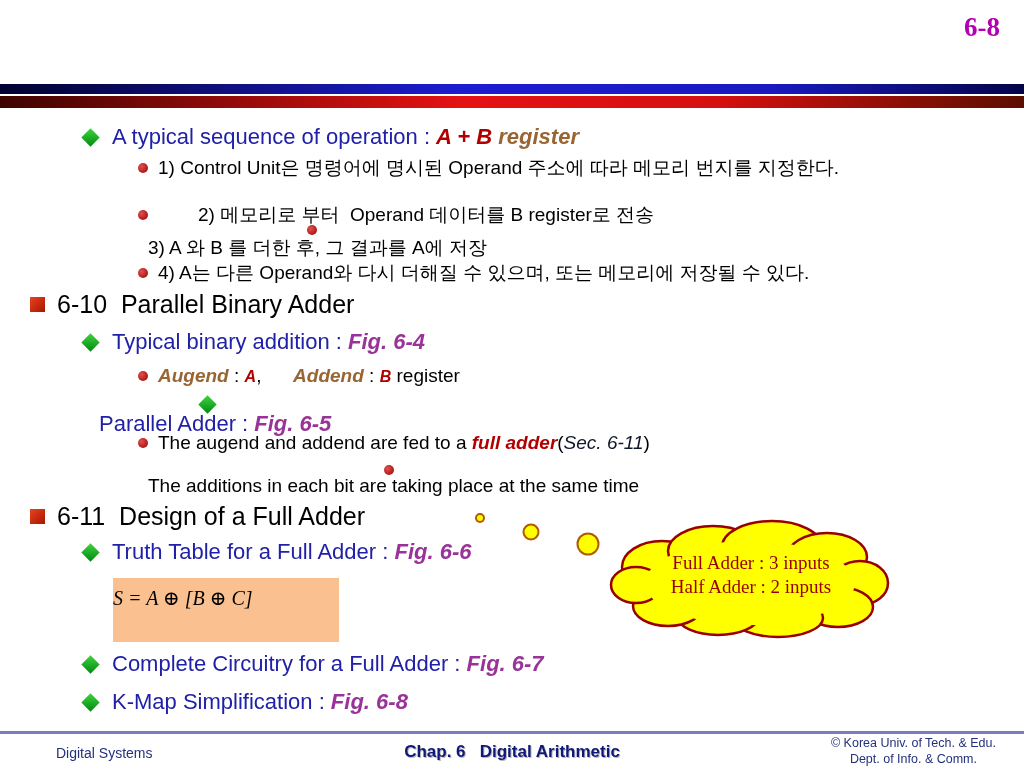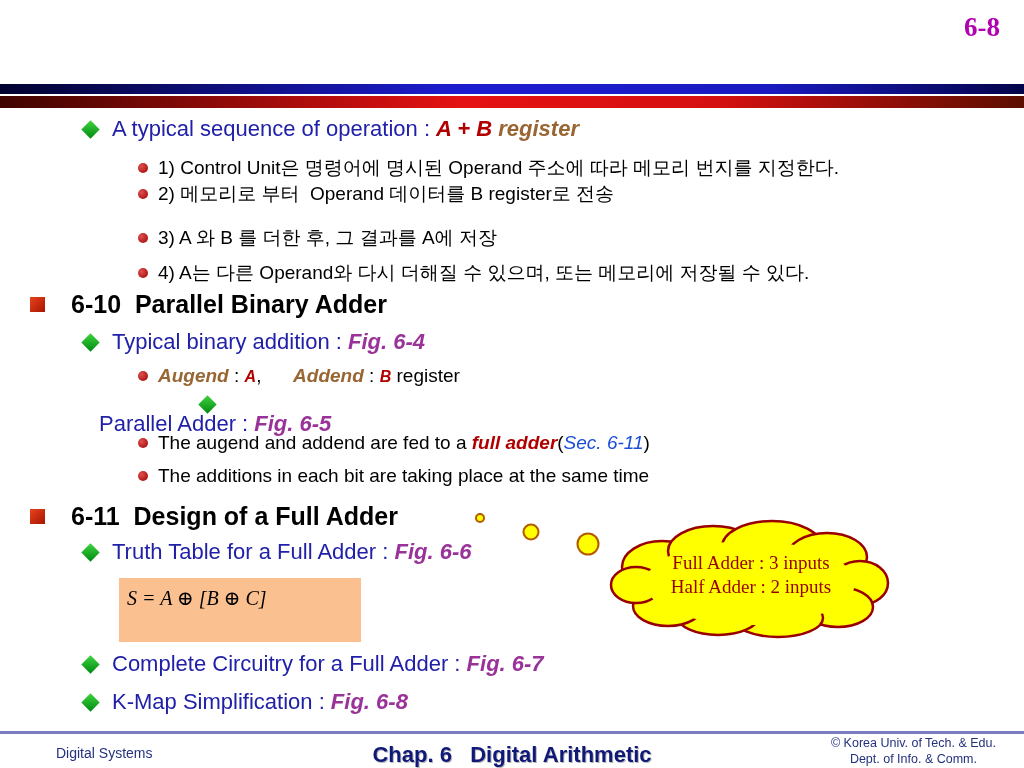--- a/index.html
+++ b/index.html
@@ -14,77 +14,77 @@
   }
   .bar{position:absolute;left:0;width:1024px;}
   .bar-blue{top:84px;height:10px;background:linear-gradient(90deg,#020230,#1d1dd0 45%,#1a1ac0 75%,#04044a);}
   .bar-red{top:96px;height:12px;background:linear-gradient(90deg,#3f0400,#e51212 45%,#d51010 70%,#5c0e00);}
   .line{position:absolute;display:flex;align-items:center;white-space:pre;}
   .l1{left:84px;font-size:22px;color:#2020a8;}
   .l1 .txt{margin-left:15px;}
   .l2{left:138px;font-size:19px;color:#000;}
   .l2 .txt{margin-left:10px;}
   .sec{left:30px;font-size:25px;color:#000;}
-  .sec .txt{margin-left:26px;font-weight:bold;}
+  .sec .txt{margin-left:12px;}
   .diamond{width:13px;height:13px;flex:0 0 13px;background:linear-gradient(135deg,#3fd33f,#008a10);transform:rotate(45deg);}
   .circle{width:10px;height:10px;flex:0 0 10px;border-radius:50%;background:radial-gradient(circle at 35% 35%,#e05050,#9c0000);}
   .square{width:15px;height:15px;flex:0 0 15px;background:linear-gradient(135deg,#e8431d,#a81500);}
   .red-bi{color:#b00000;font-weight:bold;font-style:italic;}
   .brown-bi{color:#996633;font-weight:bold;font-style:italic;}
-  .brown-i{color:#1d4ed8;font-style:italic;}
+  .brown-i{color:#0f172a;font-style:italic;}
   .fig{color:#993399;font-weight:bold;font-style:italic;}
   .black{color:#000;}
   .formula-box{
-    position:absolute;left:119px;top:578px;width:226px;height:50px;
-    background:#fac090;padding:7px 8px;
+    position:absolute;left:113px;top:578px;width:226px;height:50px;
+    background:#fac090;padding:7px 0;
     font-family:"Liberation Serif","DejaVu Serif",serif;
     font-style:italic;font-size:20px;color:#000;line-height:1.35;
   }
   .formula-box sub{font-size:12px;}
   .cloud-svg{position:absolute;left:470px;top:505px;width:425px;height:165px;}
   .cloud-text{
     position:absolute;left:635px;top:551px;width:232px;
     font-family:"Liberation Serif","DejaVu Serif",serif;
     font-size:19px;color:#990000;text-align:center;line-height:1.25;
   }
   .footer-line{position:absolute;left:0;top:731px;width:1024px;height:3px;background:#7c7cc0;}
   .footer-left{position:absolute;left:56px;top:745px;font-size:14px;color:#24317e;}
   .footer-center{
     position:absolute;left:0;top:742px;width:1024px;text-align:center;
-    font-size:22px;font-weight:bold;color:#101878;text-shadow:1px 1px 0 #b8b8b8;
+    font-size:17px;font-weight:bold;color:#101878;text-shadow:1px 1px 0 #b8b8b8;
   }
   .footer-right{
     position:absolute;right:28px;top:736px;font-size:12.5px;color:#24317e;
     text-align:center;line-height:1.25;
   }
 </style>
 </head>
 <body>
 
 <div class="page">
 
   <div class="pageno">6-8</div>
 
   <div class="bar bar-blue"></div>
   <div class="bar bar-red"></div>
 
-  <div class="line l1" style="top:116px;">
+  <div class="line l1" style="top:124px;">
     <span class="diamond"></span>
     <span class="txt"><span>A typical sequence of operation : </span><span class="red-bi">A + B</span><span class="brown-bi"> register</span></span>
   </div>
 
   <div class="line l2" style="top:155px;">
     <span class="circle"></span>
     <span class="txt">1) Control Unit은 명령어에 명시된 Operand 주소에 따라 메모리 번지를 지정한다.</span>
   </div>
-  <div class="line l2" style="top:181px;">
+  <div class="line l2" style="top:202px;gap:40px;">
     <span class="circle"></span>
     <span class="txt">2) 메모리로 부터  Operand 데이터를 B register로 전송</span>
   </div>
-  <div class="line l2" style="top:225px;">
+  <div class="line l2" style="top:225px;flex-direction:column;">
     <span class="circle"></span>
     <span class="txt">3) A 와 B 를 더한 후, 그 결과를 A에 저장</span>
   </div>
   <div class="line l2" style="top:260px;">
     <span class="circle"></span>
     <span class="txt">4) A는 다른 Operand와 다시 더해질 수 있으며, 또는 메모리에 저장될 수 있다.</span>
   </div>
 
   <div class="line sec" style="top:290px;">
     <span class="square"></span>
@@ -104,21 +104,21 @@
   <div class="line l1" style="top:398px;flex-direction:column;">
     <span class="diamond"></span>
     <span class="txt"><span>Parallel Adder : </span><span class="fig">Fig. 6-5</span></span>
   </div>
 
   <div class="line l2" style="top:432px;">
     <span class="circle"></span>
     <span class="txt"><span>The augend and addend are fed to a </span><span class="red-bi">full adder</span><span class="black">(</span><span class="brown-i">Sec. 6-11</span><span class="black">)</span></span>
   </div>
 
-  <div class="line l2" style="top:465px;">
+  <div class="line l2" style="top:465px;flex-direction:column;">
     <span class="circle"></span>
     <span class="txt">The additions in each bit are taking place at the same time</span>
   </div>
 
   <div class="line sec" style="top:502px;">
     <span class="square"></span>
     <span class="txt">6-11&nbsp; Design of a Full Adder</span>
   </div>
 
   <div class="line l1" style="top:539px;">

